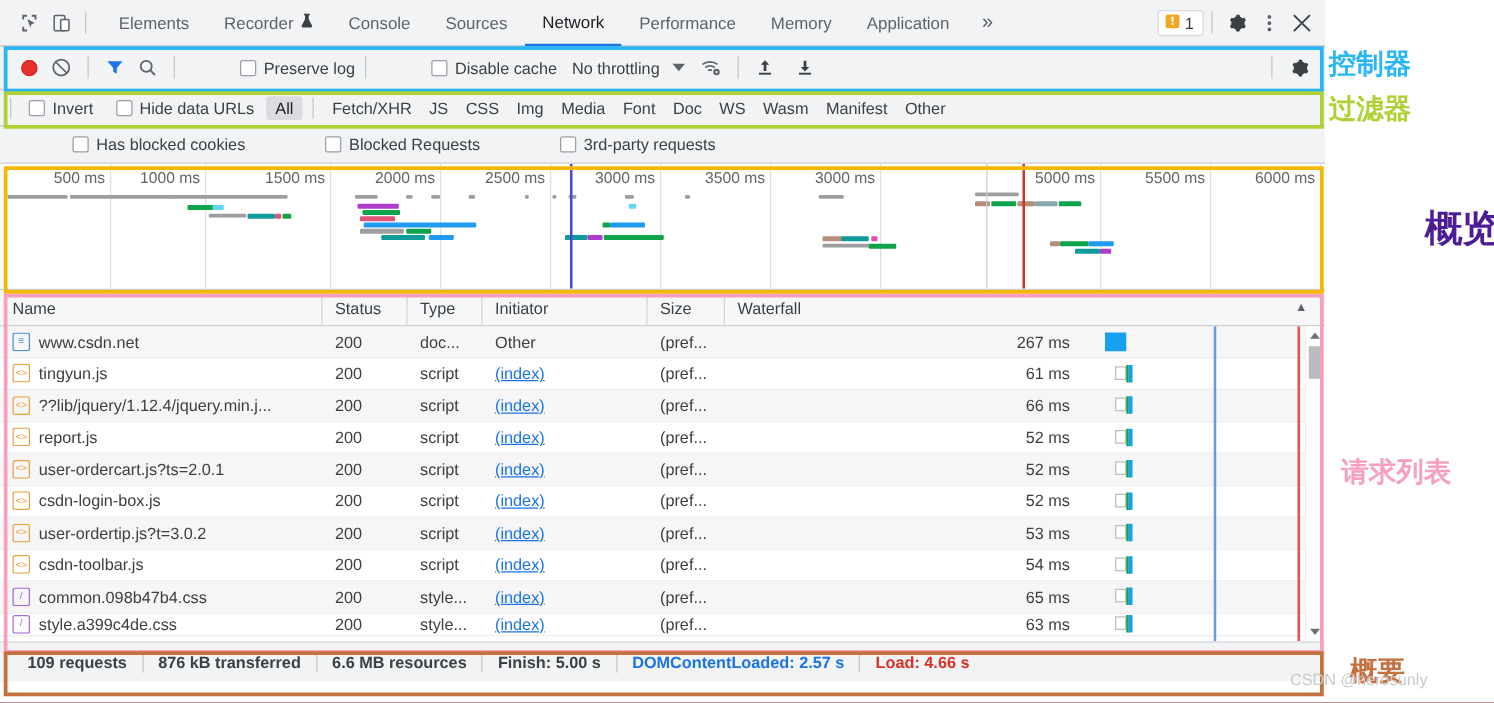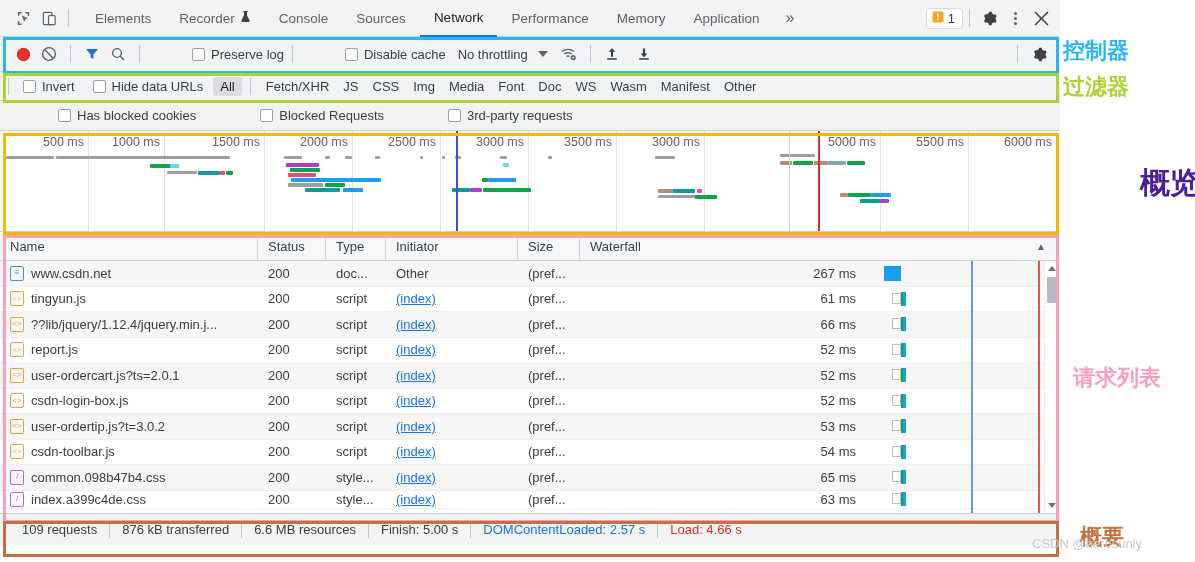--- a/index.html
+++ b/index.html
@@ -73,21 +73,21 @@
   .ficon.css{border:1.5px solid #a969e0;color:#a969e0;}
   .ilink{color:#1a73e8;text-decoration:underline;cursor:pointer;}
   .wf{position:relative;flex:1;height:100%;}
   .wfbar{position:absolute;top:7px;height:11px;}
   .scrollbar{position:absolute;right:0;top:0;bottom:0;width:15px;background:#fff;border-left:1px solid #ededed;}
   .sb-arrow{position:absolute;left:3px;width:0;height:0;border-left:4.5px solid transparent;border-right:4.5px solid transparent;}
   .sb-thumb{position:absolute;left:2px;width:11px;background:#b8bcc0;border-radius:1px;}
 
   
   .summary{height:32px;display:flex;align-items:center;background:#f1f3f4;border-top:1px solid #cdd0d3;box-sizing:border-box;font-size:13px;color:#3c4043;padding-left:10px;}
-  .sm{padding:4px 12px;white-space:nowrap;}
+  .sm{padding:4px 12px;white-space:nowrap;font-weight:bold;}
   .sm.b{color:#1a73e8;}
   .sm.r{color:#d93025;}
   .smsep{width:1px;height:16px;background:#c4c7ca;}
 
   
   .anno{position:absolute;pointer-events:none;box-sizing:border-box;}
   .annolabel{position:absolute;font-weight:bold;white-space:nowrap;font-family:"DejaVu Sans","Liberation Sans",sans-serif;}
   .watermark{position:absolute;color:#c9c9c9;font-size:13px;white-space:nowrap;}
 </style>
 </head>
@@ -569,21 +569,21 @@
       <div class="wf">
         <div class="wfbar" style="left:22px;width:9px;border:1px solid #bdbdbd;background:#fff;top:6px;height:11px;box-sizing:border-box;"></div>
         <div class="wfbar" style="left:31px;width:2px;background:#0fa44a;top:5px;height:14px;"></div>
         <div class="wfbar" style="left:33px;width:3px;background:#17a0f0;top:5px;height:14px;"></div>
       </div>
     </div>
 
     <div class="row" style="height:18px;overflow:hidden;">
       <div class="c rname" style="width:258px">
         <span class="ficon css">/</span>
-        <span>index.a399c4de.css</span>
+        <span>style.a399c4de.css</span>
       </div>
       <div class="c" style="width:68px">200</div>
       <div class="c" style="width:60px">style...</div>
       <div class="c" style="width:132px">
           <span class="ilink">(index)</span>
         </div>
       <div class="c" style="width:62px">(pref...</div>
       <div class="c num" style="width:290px">63 ms</div>
       <div class="wf">
         <div class="wfbar" style="left:22px;width:9px;border:1px solid #bdbdbd;background:#fff;top:2px;height:11px;box-sizing:border-box;"></div>

